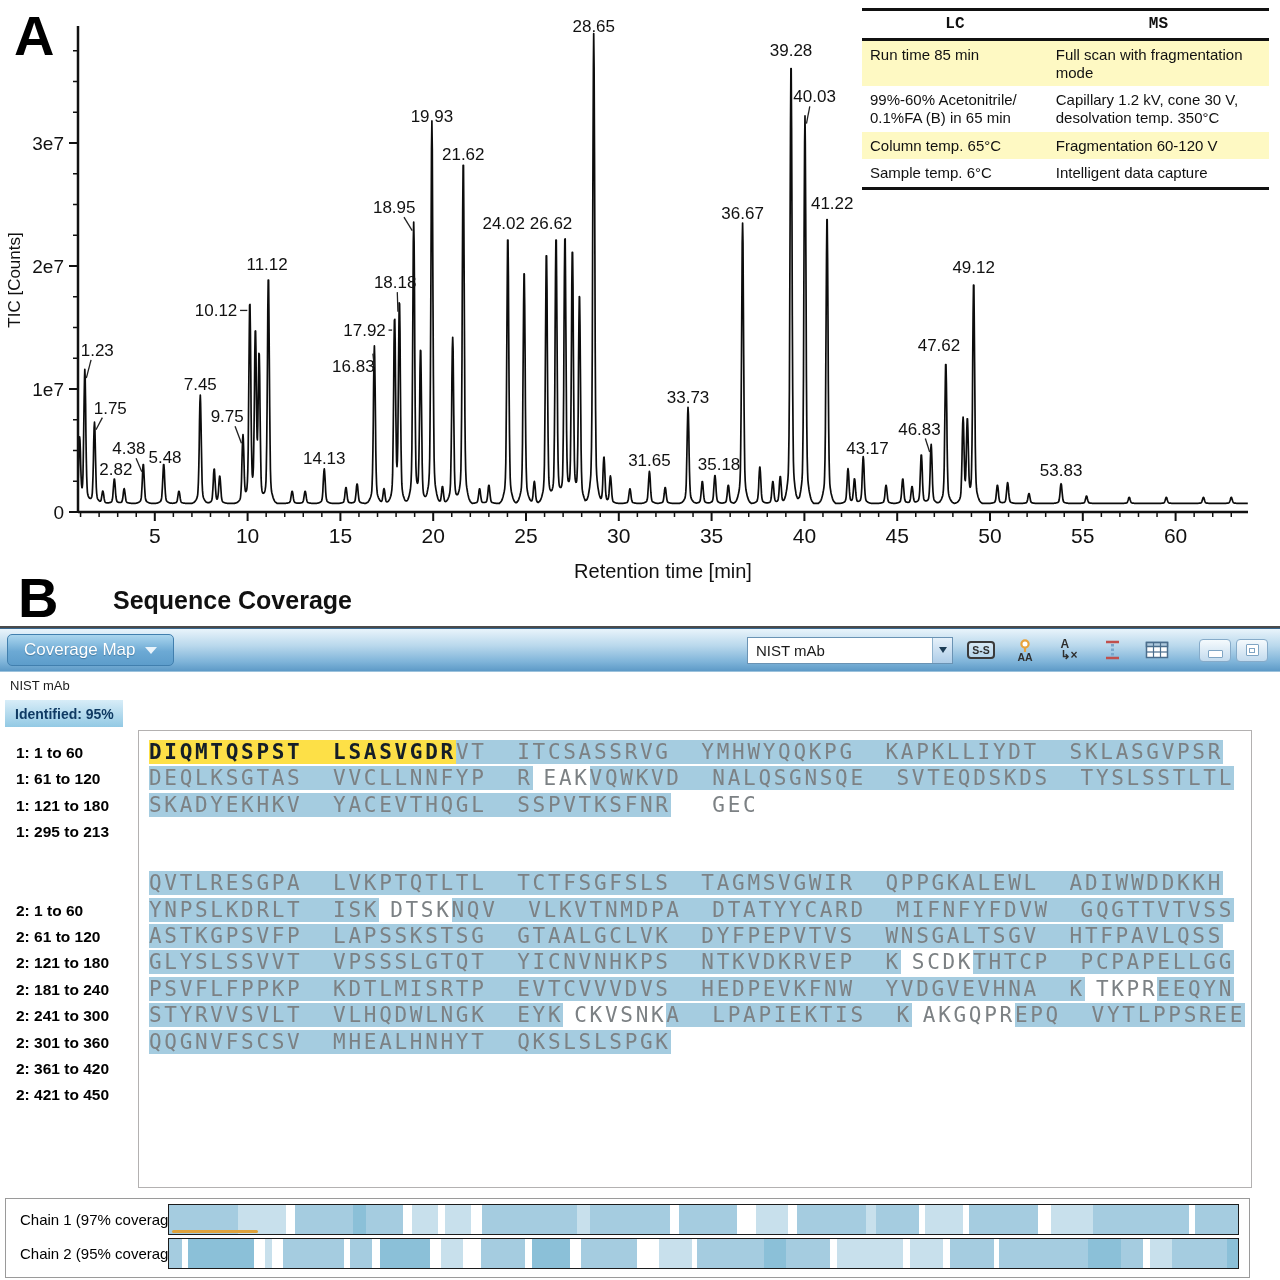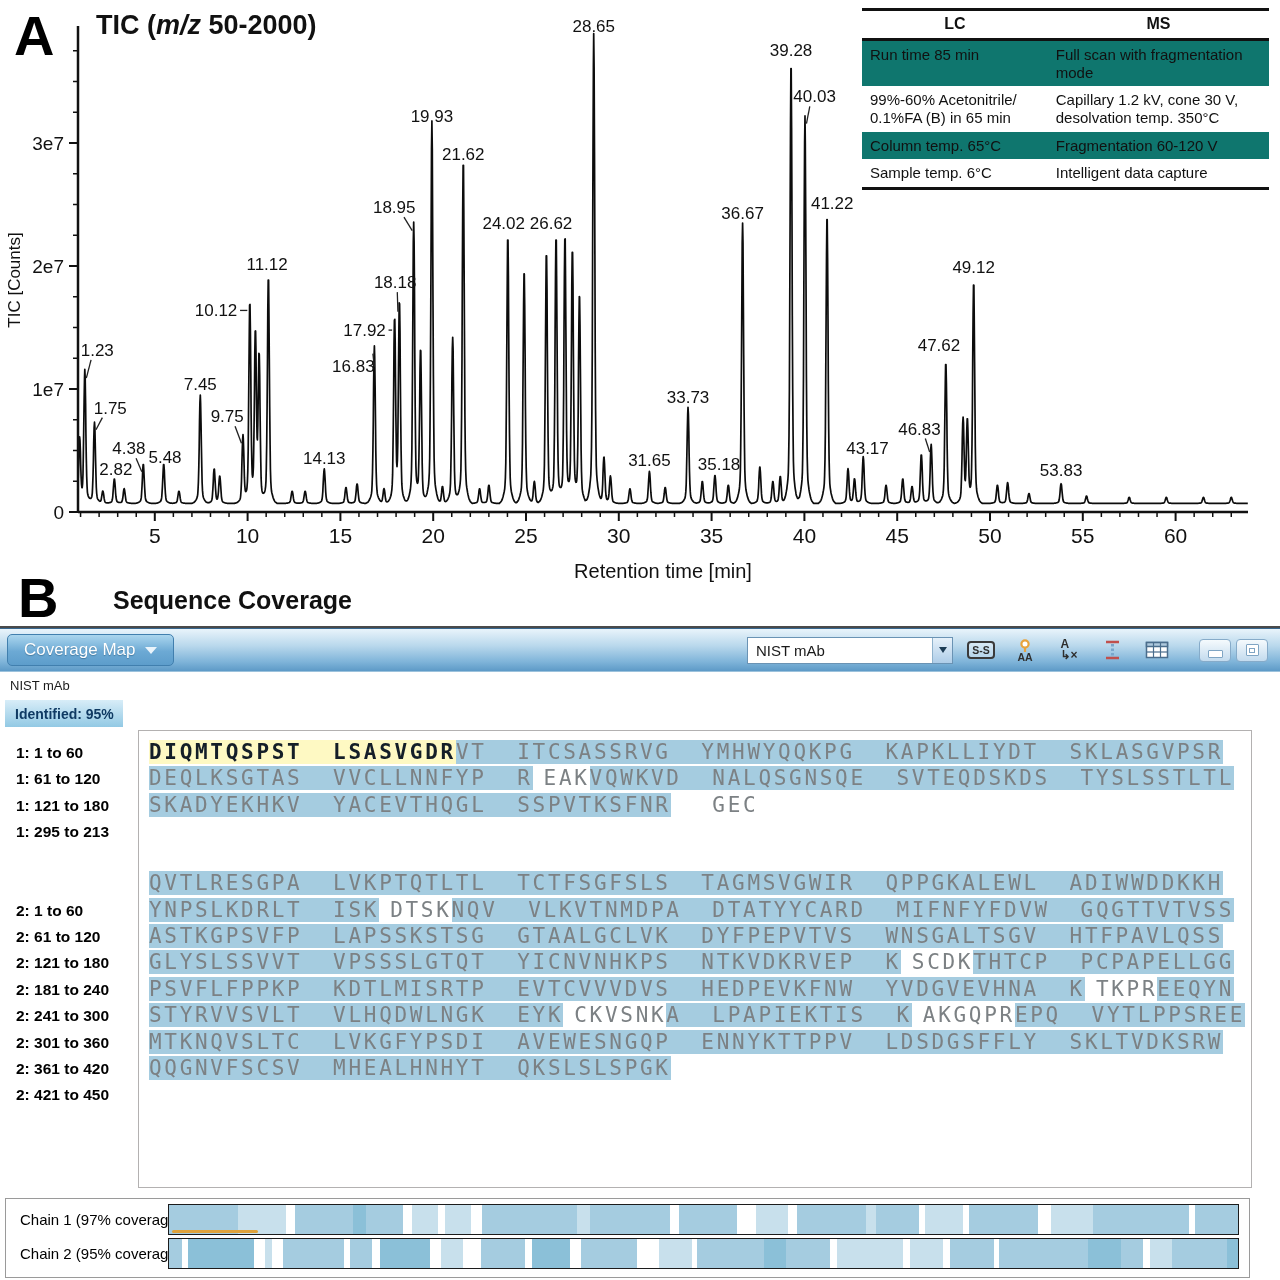--- a/index.html
+++ b/index.html
@@ -6,23 +6,23 @@
   body{width:1280px;height:1280px;position:relative;font-family:"Liberation Sans",sans-serif;color:#111;overflow:hidden;}
   
   #panelA{position:absolute;top:0;left:0;width:1280px;height:612px;}
   #chrom{position:absolute;top:0;left:0;}
   .big-letter{position:absolute;font-size:56px;font-weight:bold;color:#000;line-height:1;}
   #aLabel{top:8px;left:14px;}
   #chartTitle{position:absolute;top:10px;left:96px;font-size:27px;font-weight:bold;white-space:nowrap;}
   #chartTitle .it{font-style:italic;}
   #paramsTable{position:absolute;top:8px;left:862px;width:407px;border-collapse:collapse;background:#fff;
     border-top:3px solid #111;border-bottom:3px solid #111;font-size:15px;line-height:1.18;}
-  #paramsTable th{border-bottom:3px solid #111;font-weight:bold;padding:4px 6px;text-align:center;font-size:16px;}
+  #paramsTable th{border-bottom:3px solid #111;font-weight:bold;padding:4px 6px;text-align:center;font-size:16px;font-family:Liberation Mono, monospace;}
   #paramsTable td{padding:5px 8px;vertical-align:top;text-align:left;}
-  #paramsTable tr.shaded{background:#0f766e;}
+  #paramsTable tr.shaded{background:#fef9c3;}
   
   #bLabel{top:570px;left:18px;}
   #seqHeading{position:absolute;top:586px;left:113px;font-size:25px;font-weight:bold;}
   #pbDivider{position:absolute;top:626px;left:0;width:1280px;height:2px;background:#4a4a4a;}
   #toolbar{position:absolute;top:628px;left:0;width:1280px;height:44px;box-sizing:border-box;
     background:linear-gradient(180deg,#e9f4fb 0%,#b9d8ec 40%,#7fb4d9 78%,#5d9ac7 100%);
     border-top:1px solid #37678f;border-bottom:1px solid #9cc2dc;display:flex;align-items:center;}
   #cmBtn{margin-left:7px;height:30px;padding:0 16px;border-radius:5px;border:1px solid #417fae;
     background:linear-gradient(180deg,#abd6ee,#6ca9d4 55%,#5d9dcb);color:#fff;font-size:17px;
     display:flex;align-items:center;gap:9px;cursor:pointer;text-shadow:0 1px 1px rgba(20,60,90,.4);}
@@ -50,21 +50,21 @@
     display:flex;align-items:center;padding-left:10px;}
   
   #seqArea{position:absolute;top:730px;left:8px;width:1244px;display:flex;}
   #seqLabels{width:130px;padding-top:10px;}
   .seq-label{height:26.4px;line-height:26.4px;font-size:15.5px;color:#000;padding-left:8px;white-space:nowrap;font-weight:bold;}
   .seq-gap{height:52px;}
   #seqPanel{flex:1;border:1px solid #b3b1b1;background:#fff;height:458px;box-sizing:border-box;padding:8px 0 0 10px;overflow:hidden;}
   .seq-line{height:26.4px;line-height:26.4px;white-space:pre;font-family:"DejaVu Sans Mono",monospace;
     font-size:21px;letter-spacing:2.7px;}
   .seq-line .c{color:#7c8184;background:#a5cce0;}
-  .seq-line .b{color:#141e28;font-weight:bold;background:#fef9c3;}
+  .seq-line .b{color:#141e28;font-weight:bold;background:#fde047;}
   .seq-line .u{color:#7c8184;background:#ffffff;margin-left:11px;}
   
   #covPanel{position:absolute;top:1198px;left:5px;width:1245px;height:80px;box-sizing:border-box;
     border:1.5px solid #9a9a9a;background:#fff;}
   .cov-row{position:absolute;left:0;width:100%;height:33px;display:flex;align-items:center;}
   .cov-row .cov-label{width:162px;font-size:15px;color:#000;padding-left:14px;white-space:nowrap;box-sizing:border-box;}
   .cov-bar{position:relative;flex:1;height:31px;border:1.5px solid #1c1c1c;margin-right:10px;display:flex;box-sizing:border-box;background:#fff;}
   .cov-seg{height:100%;}
   .cov-marker{position:absolute;height:3.5px;bottom:1px;border-radius:2px;}
 </style>
@@ -210,21 +210,20 @@
       <line x1="809.7823999999999" y1="106.40999999999997" x2="806.4567999999999" y2="123.55000000000001" stroke="#222" stroke-width="1.3"></line>
       <text x="832.2399999999999" y="209.42000000000002" font-size="17" font-family="&quot;Liberation Sans&quot;,sans-serif" fill="#111" text-anchor="middle">41.22</text>
       <text x="867.5039999999999" y="454.19" font-size="17" font-family="&quot;Liberation Sans&quot;,sans-serif" fill="#111" text-anchor="middle">43.17</text>
       <text x="919.472" y="434.51" font-size="17" font-family="&quot;Liberation Sans&quot;,sans-serif" fill="#111" text-anchor="middle">46.83</text>
       <line x1="925.3183999999999" y1="438.51" x2="929.6647999999999" y2="451.96" stroke="#222" stroke-width="1.3"></line>
       <text x="938.9599999999999" y="350.87" font-size="17" font-family="&quot;Liberation Sans&quot;,sans-serif" fill="#111" text-anchor="middle">47.62</text>
       <text x="973.6671999999999" y="273.38" font-size="17" font-family="&quot;Liberation Sans&quot;,sans-serif" fill="#111" text-anchor="middle">49.12</text>
       <text x="1061.0847999999999" y="476.33" font-size="17" font-family="&quot;Liberation Sans&quot;,sans-serif" fill="#111" text-anchor="middle">53.83</text>
     </svg>
   <div id="aLabel" class="big-letter">A</div>
-  <div id="chartTitle"><span>TIC (</span><span class="it">m/z</span><span> 50-2000)</span></div>
   <table id="paramsTable">
     <thead>
         <tr>
           <th>LC</th>
           <th>MS</th>
         </tr>
       </thead>
     <tbody>
         <tr class="shaded">
           <td>Run time 85 min</td>
@@ -332,21 +331,20 @@
       <div class="seq-line"><span class="b">DIQMTQSPST  LSASVGDR</span><span class="c">VT  ITCSASSRVG  YMHWYQQKPG  KAPKLLIYDT  SKLASGVPSR</span></div>
       <div class="seq-line"><span class="c">DEQLKSGTAS  VVCLLNNFYP  R</span><span class="u">EAK</span><span class="c">VQWKVD  NALQSGNSQE  SVTEQDSKDS  TYSLSSTLTL</span></div>
       <div class="seq-line"><span class="c">SKADYEKHKV  YACEVTHQGL  SSPVTKSFNR</span><span class="u">  GEC</span></div>
       <div class="seq-gap"></div>
       <div class="seq-line"><span class="c">QVTLRESGPA  LVKPTQTLTL  TCTFSGFSLS  TAGMSVGWIR  QPPGKALEWL  ADIWWDDKKH</span></div>
       <div class="seq-line"><span class="c">YNPSLKDRLT  ISK</span><span class="u">DTSK</span><span class="c">NQV  VLKVTNMDPA  DTATYYCARD  MIFNFYFDVW  GQGTTVTVSS</span></div>
       <div class="seq-line"><span class="c">ASTKGPSVFP  LAPSSKSTSG  GTAALGCLVK  DYFPEPVTVS  WNSGALTSGV  HTFPAVLQSS</span></div>
       <div class="seq-line"><span class="c">GLYSLSSVVT  VPSSSLGTQT  YICNVNHKPS  NTKVDKRVEP  K</span><span class="u">SCDK</span><span class="c">THTCP  PCPAPELLGG</span></div>
       <div class="seq-line"><span class="c">PSVFLFPPKP  KDTLMISRTP  EVTCVVVDVS  HEDPEVKFNW  YVDGVEVHNA  K</span><span class="u">TKPR</span><span class="c">EEQYN</span></div>
       <div class="seq-line"><span class="c">STYRVVSVLT  VLHQDWLNGK  EYK</span><span class="u">CKVSNK</span><span class="c">A  LPAPIEKTIS  K</span><span class="u">AKGQPR</span><span class="c">EPQ  VYTLPPSREE</span></div>
-      <div class="seq-line"><span class="c">MTKNQVSLTC  LVKGFYPSDI  AVEWESNGQP  ENNYKTTPPV  LDSDGSFFLY  SKLTVDKSRW</span></div>
       <div class="seq-line"><span class="c">QQGNVFSCSV  MHEALHNHYT  QKSLSLSPGK</span></div>
     </div>
 </div>
 
 <div id="covPanel">
     <div class="cov-row" style="top: 4px;">
       <div class="cov-label">Chain 1 (97% coverage)</div>
       <div class="cov-bar">
         <span class="cov-seg" style="flex-grow: 6.5; background: rgb(165, 204, 224);"></span>
         <span class="cov-seg" style="flex-grow: 4.5; background: rgb(200, 224, 236);"></span>

